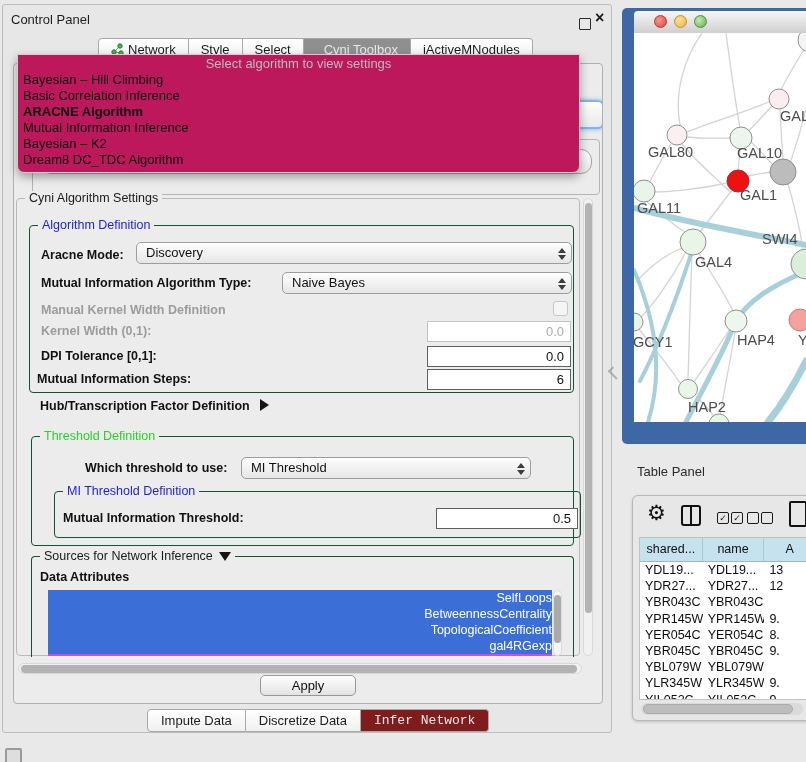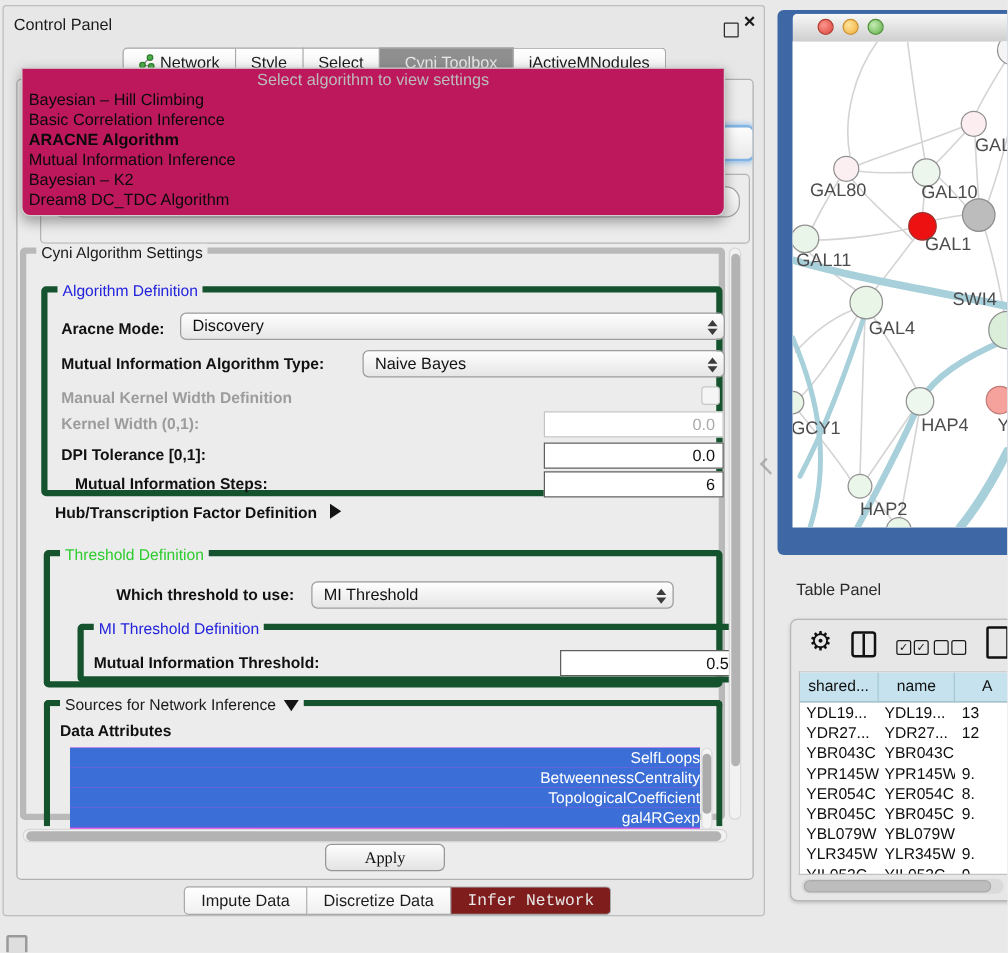--- a/index.html
+++ b/index.html
@@ -14,21 +14,21 @@
   .tab{height:21px;line-height:21px;padding:0 12px;font-size:13px;color:#1c1c1c;background:linear-gradient(#ffffff,#f0f0f0);border:1px solid #a9a9a9;border-left:none;display:flex;align-items:center;gap:4px;}
   .tab:first-child{border-left:1px solid #a9a9a9;border-radius:4px 0 0 4px;}
   .tab:last-child{border-radius:0 4px 4px 0;}
   .tab.selected{background:#8f8f8f;color:#e9e9e9;padding-left:20px;}
   .cp-main{position:absolute;left:10px;top:58px;width:590px;height:641px;background:#ececec;border:1px solid #b0b0b0;border-radius:4px;box-sizing:border-box;overflow:hidden;}
   
   .ghost-combo{position:absolute;left:288px;top:36px;width:298px;height:25px;border:2px solid #82b4e4;border-radius:6px;background:linear-gradient(#fdfdfd,#e9e9e9);box-shadow:0 0 5px #7ab2e8;}
   .ghost-group{position:absolute;left:18px;top:75px;width:566px;height:54px;border:1px solid #b4b4b4;border-radius:4px;}
   .ghost-combo2{position:absolute;left:26px;top:85px;width:550px;height:23px;border:1px solid #a5a5a5;border-radius:11px;background:linear-gradient(#fcfcfc,#e7e7e7);}
   
-  .grp{position:absolute;border:5px solid #14532d;border-radius:4px;box-sizing:border-box;}
+  .grp{position:absolute;border:1px solid #14532d;border-radius:4px;box-sizing:border-box;}
   .grp-title{position:absolute;top:-8px;left:8px;background:#ececec;padding:0 4px;font-size:12.5px;white-space:nowrap;}
   .t-black{color:#1a1a1a;}
   .t-blue{color:#2222dd;}
   .t-green{color:#2ecc2e;}
   .grp-settings{left:2px;top:134px;width:564px;height:458px;border-color:#b9b9b9;}
   .grp-algdef{left:12px;top:26px;width:545px;height:168px;}
   .grp-threshold{left:14px;top:237px;width:543px;height:110px;}
   .grp-mithr{left:10px;top:54px;width:527px;height:47px;margin-left:12px;}
   .grp-sources{left:14px;top:357px;width:543px;height:101px;border-bottom:none;border-radius:4px 4px 0 0;}
   .lbl{position:absolute;font-size:12.5px;font-weight:bold;color:#111;white-space:nowrap;}
@@ -44,21 +44,21 @@
   .arrow-down{display:inline-block;width:0;height:0;border-left:6px solid transparent;border-right:6px solid transparent;border-top:9px solid #141414;margin-left:6px;vertical-align:-1px;}
   .attr-list{position:absolute;left:16px;top:33px;width:504px;height:66px;background:#d946ef;overflow:hidden;text-align:right;}
   .attr-item{height:16px;line-height:16px;background:#3b6ed6;color:#fff;font-size:12.5px;padding-left:4px;}
   .attr-scroll{position:absolute;left:521px;top:33px;width:9px;height:66px;background:#f4f4f4;border:1px solid #dcdcdc;border-radius:5px;box-sizing:border-box;}
   .attr-scroll .thumb{position:absolute;left:0px;top:4px;width:7px;height:48px;background:#ababab;border-radius:4px;}
   .vscroll{position:absolute;left:569px;top:134px;width:10px;height:458px;background:#f1f1f1;border:1px solid #d8d8d8;border-radius:5px;box-sizing:border-box;}
   .vscroll .thumb{position:absolute;left:0.5px;top:4px;width:7px;height:410px;background:#b3b3b3;border-radius:4px;}
   .hscroll{position:absolute;left:4px;top:599px;width:564px;height:11px;background:#f1f1f1;border:1px solid #d8d8d8;border-radius:6px;box-sizing:border-box;}
   .hscroll .thumb{position:absolute;left:2px;top:0.5px;width:556px;height:8px;background:#b3b3b3;border-radius:4px;}
   .apply-row{position:absolute;left:0;top:611px;width:100%;text-align:center;}
-  .apply-btn{font-family:Liberation Serif, serif;font-size:13px;color:#111;padding:2px 31px;border:1px solid #979797;border-radius:5px;background:linear-gradient(#fefefe,#e3e3e3);}
+  .apply-btn{font-family:Liberation Sans, sans-serif;font-size:13px;color:#111;padding:2px 31px;border:1px solid #979797;border-radius:5px;background:linear-gradient(#fefefe,#e3e3e3);}
   .cp-bottom-tabs{position:absolute;left:144px;top:704px;display:flex;}
   .btab{height:21px;line-height:21px;padding:0 13px;font-size:13px;color:#1c1c1c;background:linear-gradient(#ffffff,#f0f0f0);border:1px solid #a9a9a9;border-left:none;}
   .btab:first-child{border-left:1px solid #a9a9a9;border-radius:4px 0 0 4px;}
   .btab:last-child{border-radius:0 4px 4px 0;}
   .btab.selected{background:#7f1d1d;color:#e9e9e9;font-family:Liberation Mono, monospace;}
   
   .popup{position:absolute;left:17px;top:54px;width:563px;height:119px;background:#be185d;border:1px solid #cfcfcf;border-radius:0 0 7px 7px;box-shadow:0 4px 10px rgba(0,0,0,0.35);z-index:50;box-sizing:border-box;}
   .popup-ph{height:17px;line-height:17px;text-align:center;color:#bcbcbc;font-size:13px;}
   .popup-item{height:16px;line-height:16px;font-size:13px;color:#0a0a0a;padding-left:5px;white-space:nowrap;}
   .popup-item.bold{font-weight:bold;}
@@ -154,21 +154,21 @@
 
           <span class="lbl dis" style="left:11px;top:77px">Manual Kernel Width Definition</span>
           <span class="checkbox" style="left:523px;top:75px"></span>
 
           <span class="lbl dis" style="left:11px;top:98px">Kernel Width (0,1):</span>
           <div class="field dis" style="left:397px;top:95px;width:144px">0.0</div>
 
           <span class="lbl" style="left:11px;top:123px">DPI Tolerance [0,1]:</span>
           <div class="field" style="left:397px;top:120px;width:144px">0.0</div>
 
-          <span class="lbl" style="left:22px;top:146px">Mutual Information Steps:</span>
+          <span class="lbl" style="left:7px;top:146px">Mutual Information Steps:</span>
           <div class="field" style="left:397px;top:143px;width:144px">6</div>
         </div>
 
         <span class="lbl" style="left:23px;top:200px;font-weight:600"><span>Hub/Transcription Factor Definition</span><span class="arrow-right"></span></span>
 
         <div class="grp grp-threshold">
           <span class="grp-title t-green">Threshold Definition</span>
 
           <span class="lbl" style="left:53px;top:24px">Which threshold to use:</span>
           <div class="combo" style="left:209px;top:20px;width:290px">

